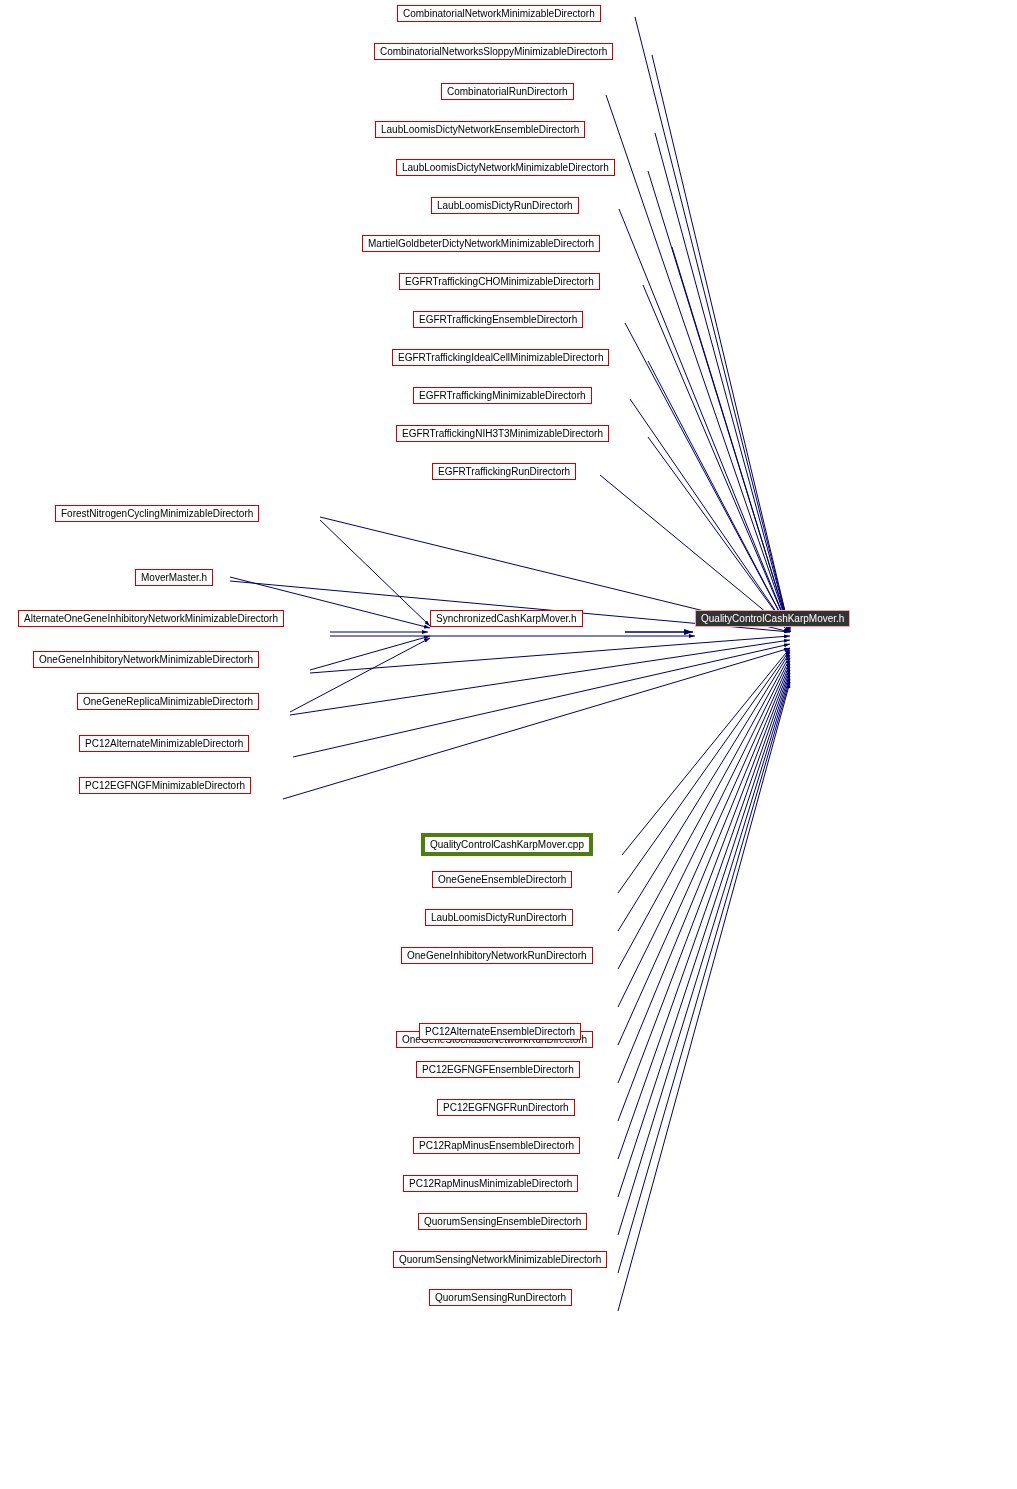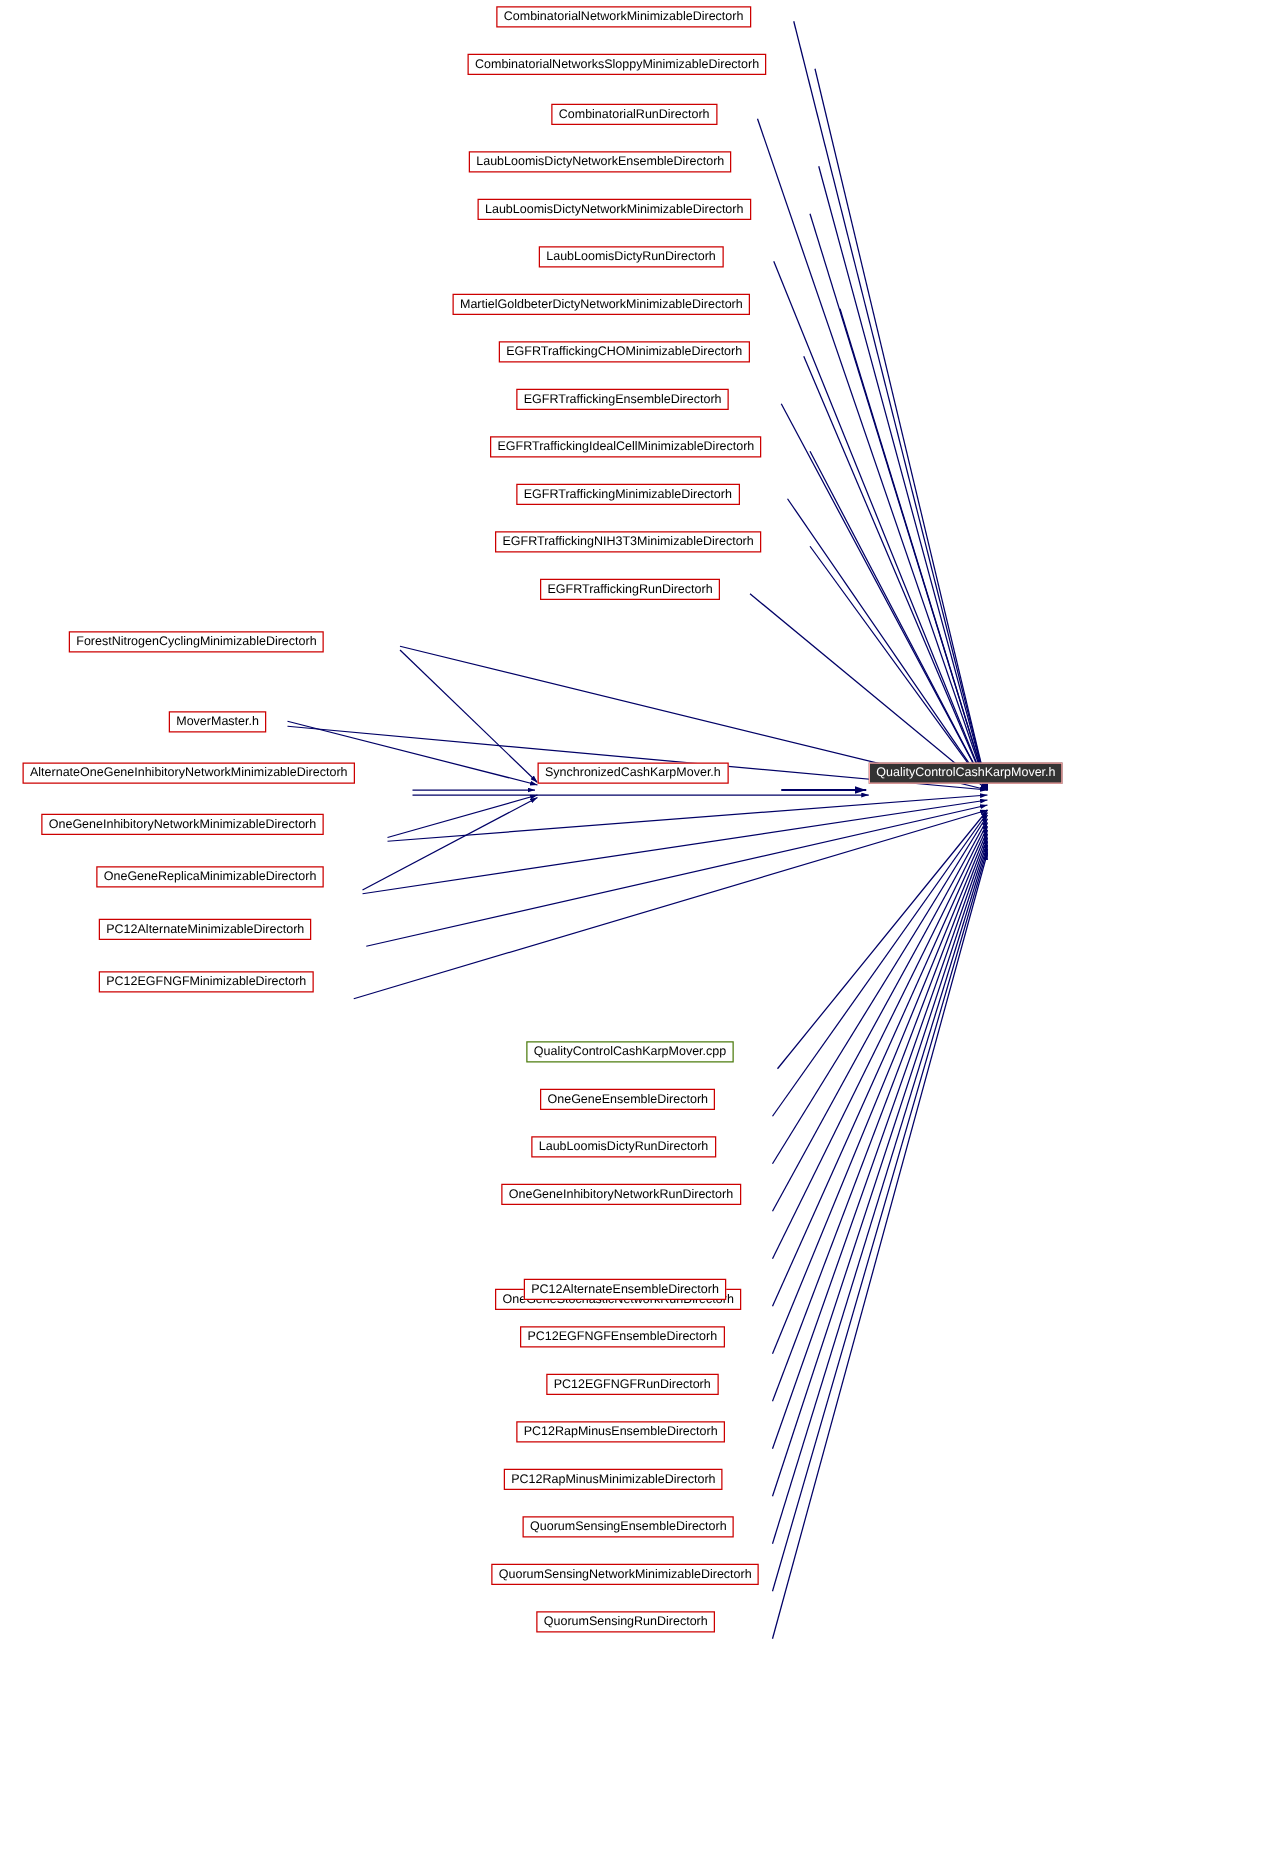--- a/index.html
+++ b/index.html
@@ -26,21 +26,21 @@
       color: #000000;
       white-space: nowrap;
       cursor: default;
     }
     .node-box.dark {
       background: #333333;
       color: #ffffff;
       border: 1px solid #fca5a5;
     }
     .node-box.no-border {
-      border: 1px solid #4d7c0f;
+      border: 4px solid #4d7c0f;
       background: #ffffff;
     }
     svg.edges {
       position: absolute;
       top: 0;
       left: 0;
       width: 1017px;
       height: 1489px;
       pointer-events: none;
     }
@@ -132,21 +132,21 @@
 
     <line x1="320" y1="520" x2="430" y2="626" stroke="#000066" stroke-width="1" marker-end="url(#arrowhead)"></line>
 
     <line x1="230" y1="577" x2="430" y2="628" stroke="#000066" stroke-width="1" marker-end="url(#arrowhead)"></line>
   </svg>
 
   <div class="node-box" style="left:397px; top:5px;">CombinatorialNetworkMinimizableDirectorh</div>
   <div class="node-box" style="left:374px; top:43px;">CombinatorialNetworksSloppyMinimizableDirectorh</div>
   <div class="node-box" style="left:441px; top:83px;">CombinatorialRunDirectorh</div>
   <div class="node-box" style="left:375px; top:121px;">LaubLoomisDictyNetworkEnsembleDirectorh</div>
-  <div class="node-box" style="left:382px; top:159px;">LaubLoomisDictyNetworkMinimizableDirectorh</div>
+  <div class="node-box" style="left:396px; top:159px;">LaubLoomisDictyNetworkMinimizableDirectorh</div>
   <div class="node-box" style="left:431px; top:197px;">LaubLoomisDictyRunDirectorh</div>
   <div class="node-box" style="left:362px; top:235px;">MartielGoldbeterDictyNetworkMinimizableDirectorh</div>
   <div class="node-box" style="left:399px; top:273px;">EGFRTraffickingCHOMinimizableDirectorh</div>
   <div class="node-box" style="left:413px; top:311px;">EGFRTraffickingEnsembleDirectorh</div>
   <div class="node-box" style="left:392px; top:349px;">EGFRTraffickingIdealCellMinimizableDirectorh</div>
   <div class="node-box" style="left:413px; top:387px;">EGFRTraffickingMinimizableDirectorh</div>
   <div class="node-box" style="left:396px; top:425px;">EGFRTraffickingNIH3T3MinimizableDirectorh</div>
   <div class="node-box" style="left:432px; top:463px;">EGFRTraffickingRunDirectorh</div>
 
   <div class="node-box" style="left:55px; top:505px;">ForestNitrogenCyclingMinimizableDirectorh</div>

